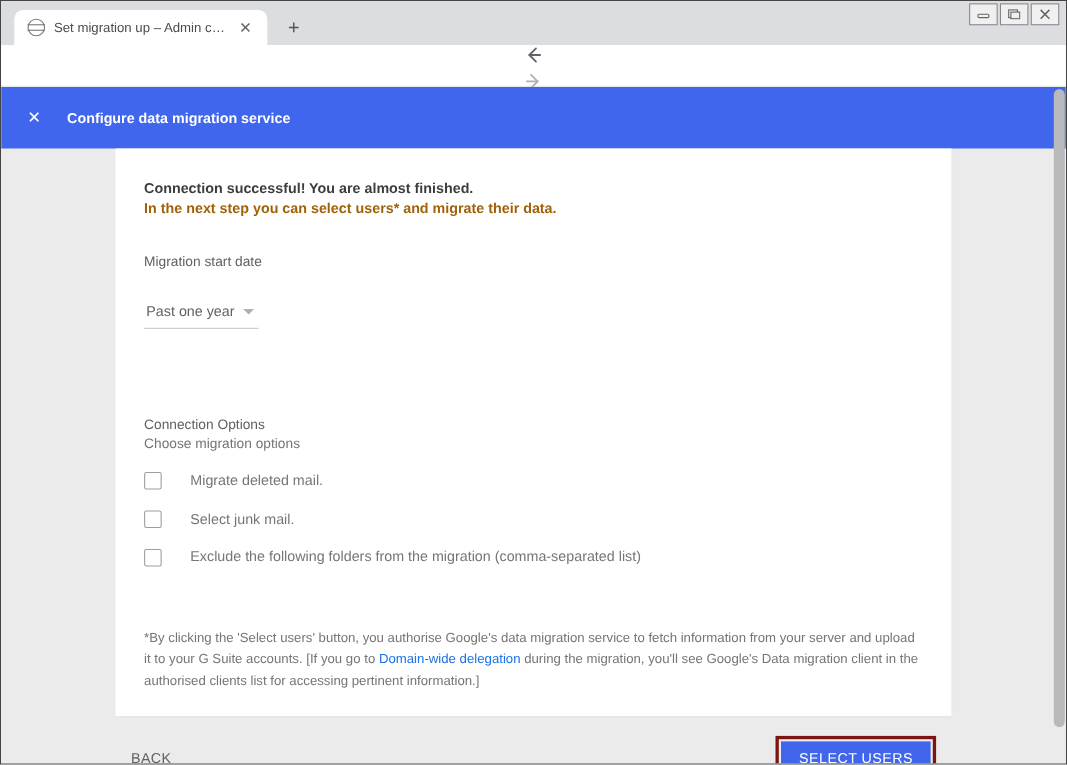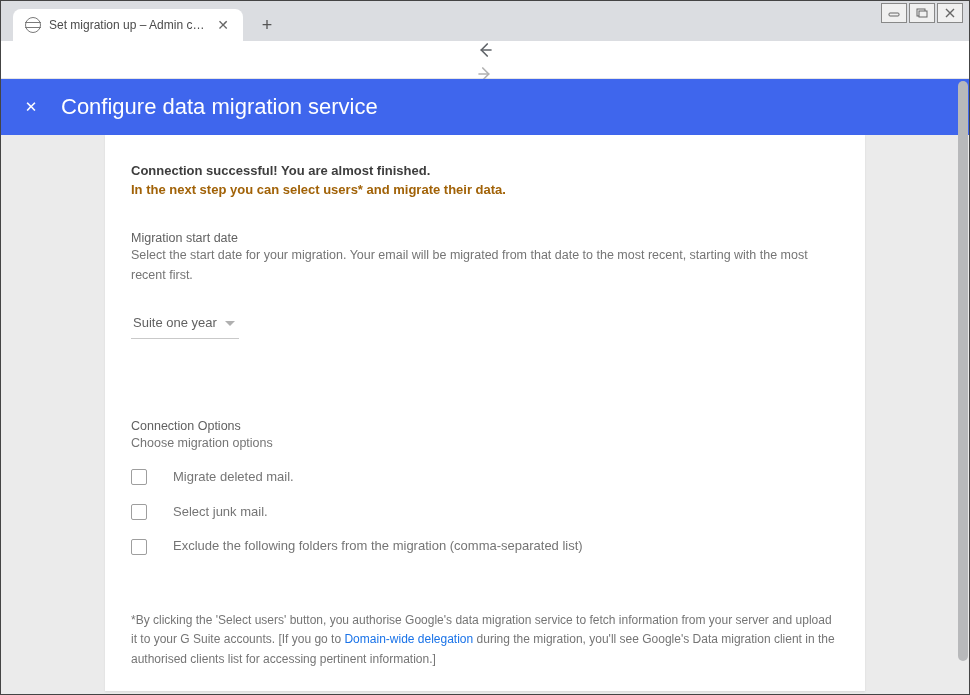--- a/index.html
+++ b/index.html
@@ -154,22 +154,22 @@
     padding: 0 20px;
     gap: 20px;
     color: #fff;
   }
   .blue-bar .close-blue {
     font-size: 15px;
     cursor: pointer;
     width: 20px; text-align: center;
   }
   .blue-bar .title {
-    font-size: 22px;
-    font-weight: 400;
+    font-size: 13px;
+    font-weight: 700;
   }
   
   .card-wrap {
     padding: 0 32px;
     display: flex;
     justify-content: center;
   }
   .card {
     background: #fff;
     width: 760px;
@@ -343,23 +343,22 @@
   </div>
 
   <div class="card-wrap">
     <div class="card">
       <div class="success1">Connection successful! You are almost finished.</div>
       <div class="success2">In the next step you can select users* and migrate their data.</div>
 
       <div class="section">
         <div class="label">Migration start date</div>
         <div class="body">
-          <div>Select the start date for your migration. Your email will be migrated from that date to the most recent, starting with the most recent first.</div>
           <div class="date-select">
-            <span>Suite one year</span>
+            <span>Past one year</span>
             <span class="caret"></span>
           </div>
         </div>
       </div>
 
       <div class="section" style="margin-top:80px">
         <div class="label">Connection Options</div>
         <div class="body">
           <div>Choose migration options</div>
           <div class="options-list">

